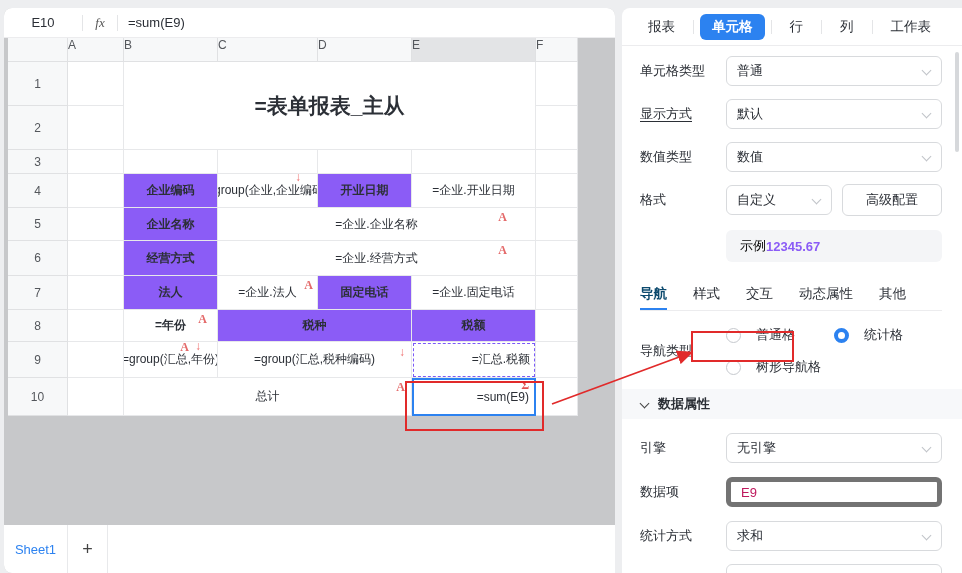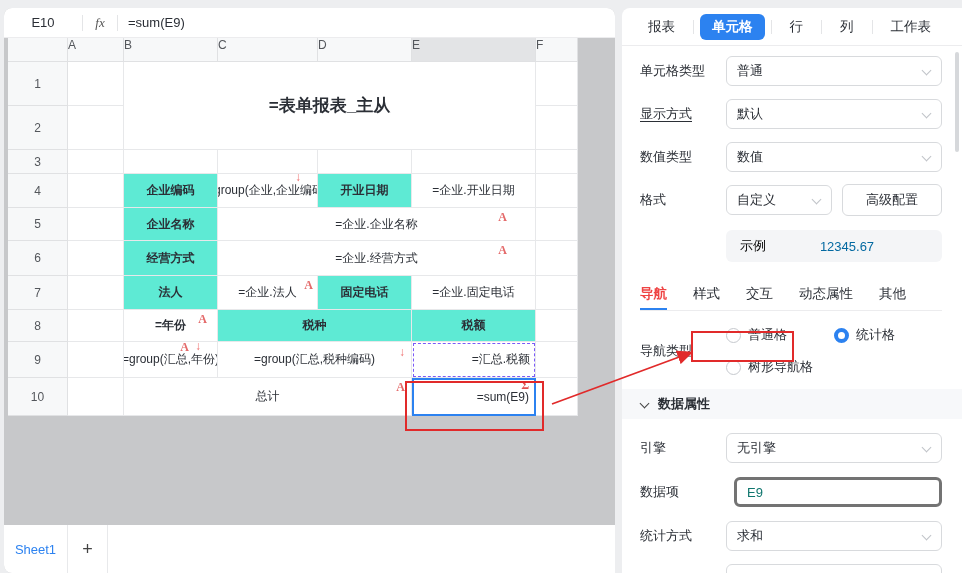--- a/index.html
+++ b/index.html
@@ -20,23 +20,23 @@
   #grid { position:absolute; left:4px; top:30px; display:grid;
     grid-template-columns:60px 56px 94px 100px 94px 124px 42px;
     grid-template-rows:24px 44px 44px 24px 34px 33px 35px 34px 32px 36px 38px;
     background:#fff; font-size:12px; }
   .cell { background:#fff; border-right:1px solid #e7e8ea; border-bottom:1px solid #e7e8ea;
     display:flex; align-items:center; justify-content:center; position:relative;
     white-space:nowrap; overflow:hidden; }
   .chdr,.rhdr,.corner { background:#f7f8f9; border-right:1px solid #e0e1e3;
     border-bottom:1px solid #e0e1e3; color:#54575c; font-size:12px; }
   .chdr.sel { background:#e3e4e6; }
-  .lbl { background:#5eead4; font-weight:bold; }
+  .lbl { background:#8b5cf6; font-weight:bold; }
   .bold { font-weight:bold; }
-  .title { font-weight:bold; font-size:17px; }
+  .title { font-weight:bold; font-size:21px; }
   .right { justify-content:flex-end; padding-right:5px; }
   .mk { position:absolute; color:#e46a6a; font-family:"Liberation Serif",serif;
     font-weight:bold; font-size:12px; line-height:1; }
   .mka { top:3px; }
   .mkd { color:#ef7272; font-weight:normal; }
   #cell-e9 { outline:1px dashed #7a5af8; outline-offset:-2px; }
   #cell-e10 { border:2px solid #2c82f0; }
   
   #sheet-bar { position:absolute; left:0; right:0; bottom:0; height:48px; background:#fff;
     display:flex; align-items:stretch; }
@@ -64,41 +64,41 @@
   .chev::after { content:""; position:absolute; left:1px; top:0; width:6px; height:6px;
     border-right:1.5px solid #c0c3c8; border-bottom:1.5px solid #c0c3c8;
     transform:rotate(45deg); }
   .btn { height:32px; border:1px solid #d8dadd; border-radius:6px; background:#fff;
     display:flex; align-items:center; justify-content:center; padding:0 16px;
     cursor:pointer; font-size:13px; }
   #format-row .control { width:106px; flex:none; margin-right:10px; }
   #example-row { height:32px; margin:15px 0 0 86px; background:#f4f5f7; border-radius:6px;
     display:flex; align-items:center; padding:0 14px; }
   #example-label { color:#000000; }
-  #example-value { flex:1; text-align:center; color:#0369a1; }
+  #example-value { flex:1; text-align:left; color:#8b5cf6;font-weight:bold; }
   #sub-tabs { display:flex; gap:26px; margin-top:15px; border-bottom:1px solid #ececee;
     height:34px; align-items:center; font-size:13.5px; }
   .stab { cursor:pointer; height:100%; display:flex; align-items:center; position:relative; }
-  .stab.active { color:#ef4444; font-weight:bold; }
+  .stab.active { color:#0c4a6e; font-weight:bold; }
   .stab.active::after { content:""; position:absolute; left:0; right:0; bottom:0;
     height:2px; background:#2c82f0; }
   #nav-row { display:flex; margin-top:12px; }
   #radio-grid { flex:1; display:grid; grid-template-columns:1fr 1fr; row-gap:8px; }
-  .radio-item { display:flex; align-items:center; gap:7px; cursor:pointer; height:24px; }
+  .radio-item { display:flex; align-items:center; gap:15px; cursor:pointer; height:24px; }
   .radio { width:15px; height:15px; border-radius:50%; border:1px solid #c6c9ce;
     background:#fff; flex:none; }
   .radio.on { border:4.5px solid #2c82f0; }
   #section-hdr { margin:10px -20px 0 -18px; height:30px; background:#f7f8fa;
     display:flex; align-items:center; padding-left:18px; gap:9px; font-weight:bold; }
   .sec-chev { width:9px; height:9px; position:relative; }
   .sec-chev::after { content:""; position:absolute; left:1px; top:0; width:6px; height:6px;
     border-right:1.6px solid #444; border-bottom:1.6px solid #444; transform:rotate(45deg); }
   .frow.sect { margin-top:14px; margin-bottom:0; }
-  input.tinput { flex:1; height:30px; border:3px solid #737373; border-radius:6px;
-    padding:0 10px; font:13px "Liberation Sans",sans-serif; color:#0f766e; outline:none;margin-left:8px; }
+  input.tinput { flex:1; height:30px; border:5px solid #737373; border-radius:6px;
+    padding:0 10px; font:13px "Liberation Sans",sans-serif; color:#be185d; outline:none; }
   #scroll-thumb { position:absolute; right:3px; top:44px; width:4px; height:100px;
     background:#d6d8db; border-radius:2px; }
   
   .ann { position:absolute; border:2px solid #e12a2a; pointer-events:none; }
   #ann-e10 { left:405px; top:381px; width:139px; height:50px; }
   #ann-radio { left:691px; top:331px; width:103px; height:31px; }
   #ann-arrow { position:absolute; left:0; top:0; width:962px; height:573px;
     pointer-events:none; }
 </style>
 </head>

